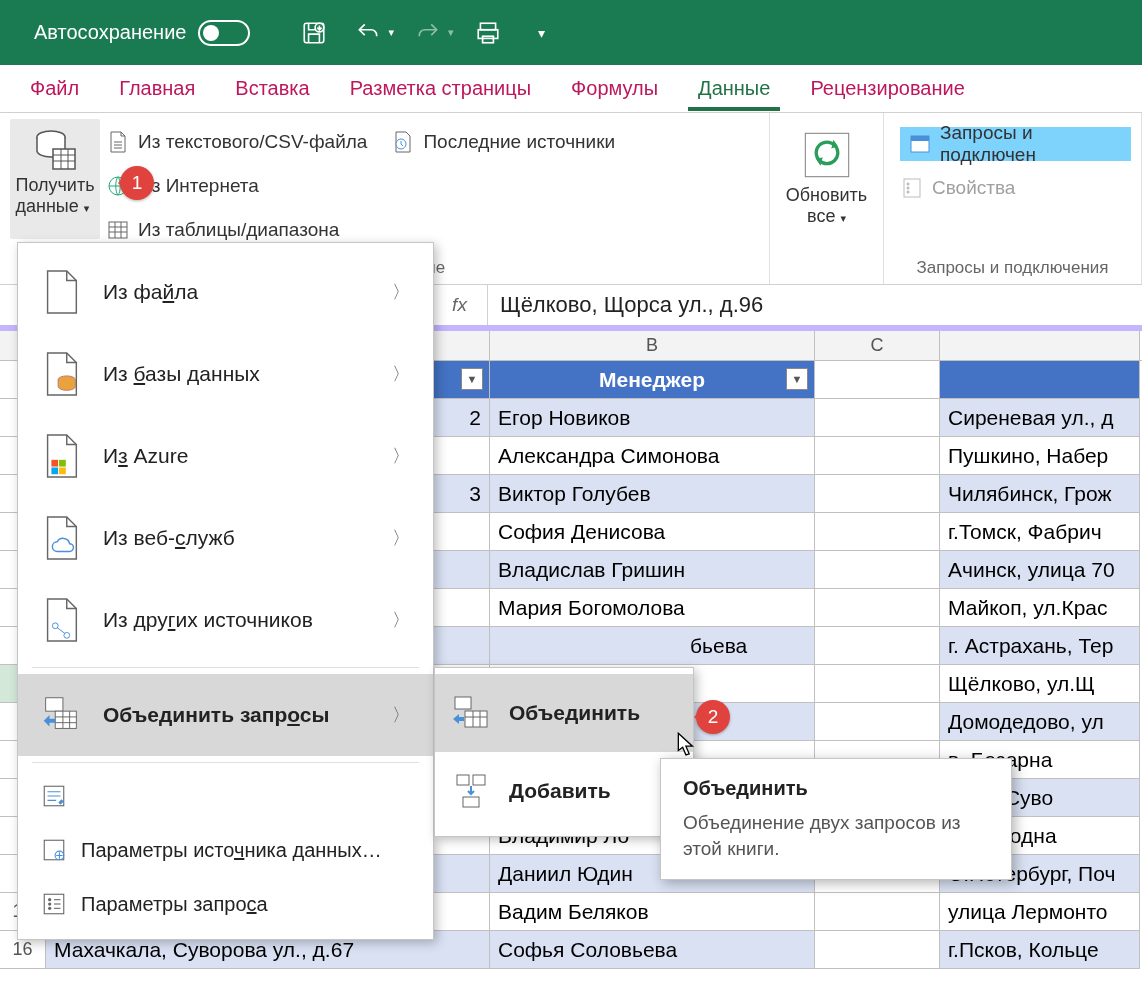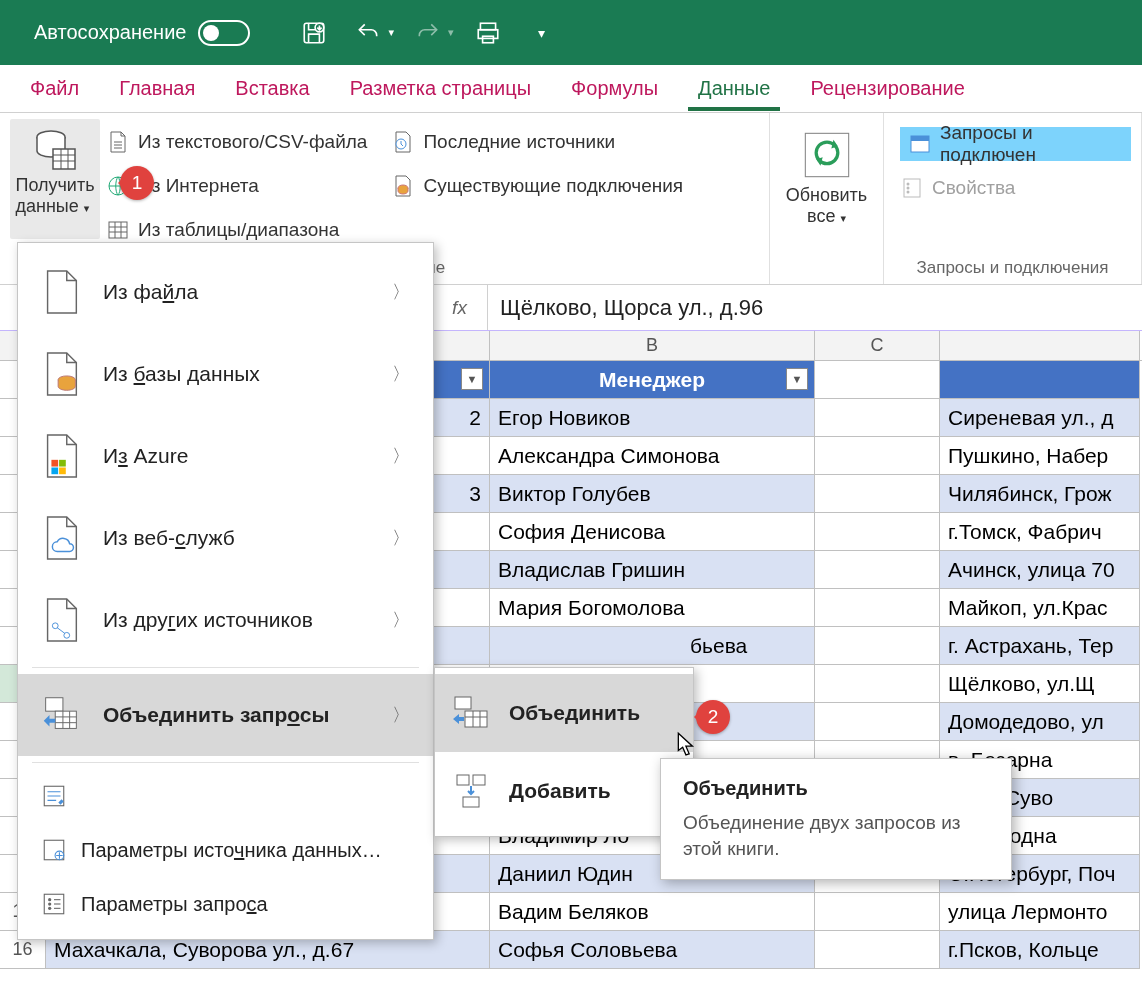--- a/index.html
+++ b/index.html
@@ -58,21 +58,21 @@
   .m2item.hover { background:#d8d8d8; }
   .m2item .m2icon { width:40px; height:40px; margin-right:18px;}
   .m2item .m2label { font-size:21px; font-weight:600; color:#222;}
 
   
   .tooltip { position:absolute; left:660px; top:758px; width:352px; background:#fff; border:1px solid #c5c5c5; box-shadow:3px 3px 12px rgba(0,0,0,0.3); z-index:40; padding:18px 22px;}
   .tooltip .tt-title { font-weight:600; font-size:20px; color:#222; margin-bottom:10px;}
   .tooltip .tt-body { font-size:19px; color:#555; line-height:1.35;}
 
   
-  .formula-row { height:46px; display:flex; align-items:center; border-bottom:1px solid #c4b5fd;}
+  .formula-row { height:46px; display:flex; align-items:center; border-bottom:6px solid #c4b5fd;}
   .fx-left { width:432px; border-right:1px solid #d0d0d0; height:100%; }
   .fx { width:56px; text-align:center; font-style:italic; font-size:19px; color:#666; border-right:1px solid #d0d0d0; height:100%; display:flex; align-items:center; justify-content:center;}
   .formula-input { flex:1; font-size:22px; padding-left:12px; color:#222; }
 
   
   .grid { position:relative; }
   .col-headers { display:flex; height:30px; background:#fff; border-bottom:1px solid #c0c0c0;}
   .ch { border-right:1px solid #c0c0c0; text-align:center; font-size:18px; color:#555; background:#f3f3f3; display:flex; align-items:center; justify-content:center;}
   .ch-A { width:490px; }
   .ch-B { width:325px; }
@@ -189,28 +189,20 @@
     </div>
     <div class="smallbtns" style="margin-left:24px">
       <div class="smallbtn">
         <svg class="smicon" viewBox="0 0 24 24">
             <path d="M5 2h10l4 4v16H5z" fill="#fff" stroke="#666"></path>
             <circle cx="10" cy="14" r="5" fill="#fff" stroke="#4a90d9"></circle>
             <path d="M10 11v3l2 2" stroke="#4a90d9" fill="none"></path>
           </svg>
         <span>Последние источники</span>
       </div>
-      <div class="smallbtn">
-        <svg class="smicon" viewBox="0 0 24 24">
-            <path d="M5 2h10l4 4v16H5z" fill="#fff" stroke="#666"></path>
-            <ellipse cx="12" cy="14" rx="5" ry="3" fill="#e8a33d" stroke="#c77"></ellipse>
-            <path d="M7 14v3c0 1.5 2 3 5 3s5-1.5 5-3v-3" fill="#e8a33d" stroke="#c77"></path>
-          </svg>
-        <span>Существующие подключения</span>
-      </div>
     </div>
     <div class="rgroup-label" style="left:300px; right:auto; width:200px;">ать данные</div>
   </div>
 
   <div class="rgroup" style="width:114px; display:flex; justify-content:flex-start;">
     <div class="refresh-btn">
       <svg width="52" height="52" viewBox="0 0 48 48">
           <rect x="4" y="4" width="40" height="40" fill="#fff" stroke="#888"></rect>
           <path d="M24 12a10 10 0 100 20 10 10 0 000-20" fill="none" stroke="#2a9d5a" stroke-width="3"></path>
           <path d="M30 10l4 6-6 2z" fill="#2a9d5a"></path>

